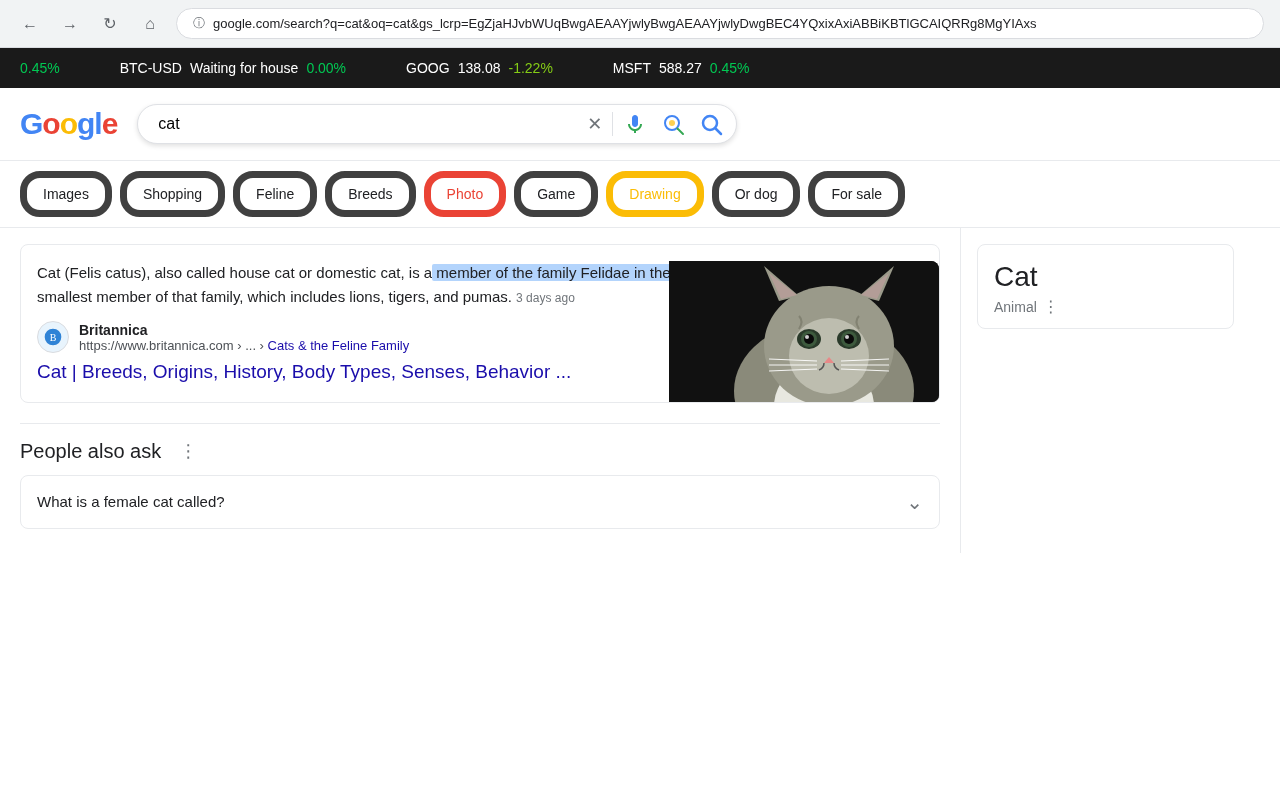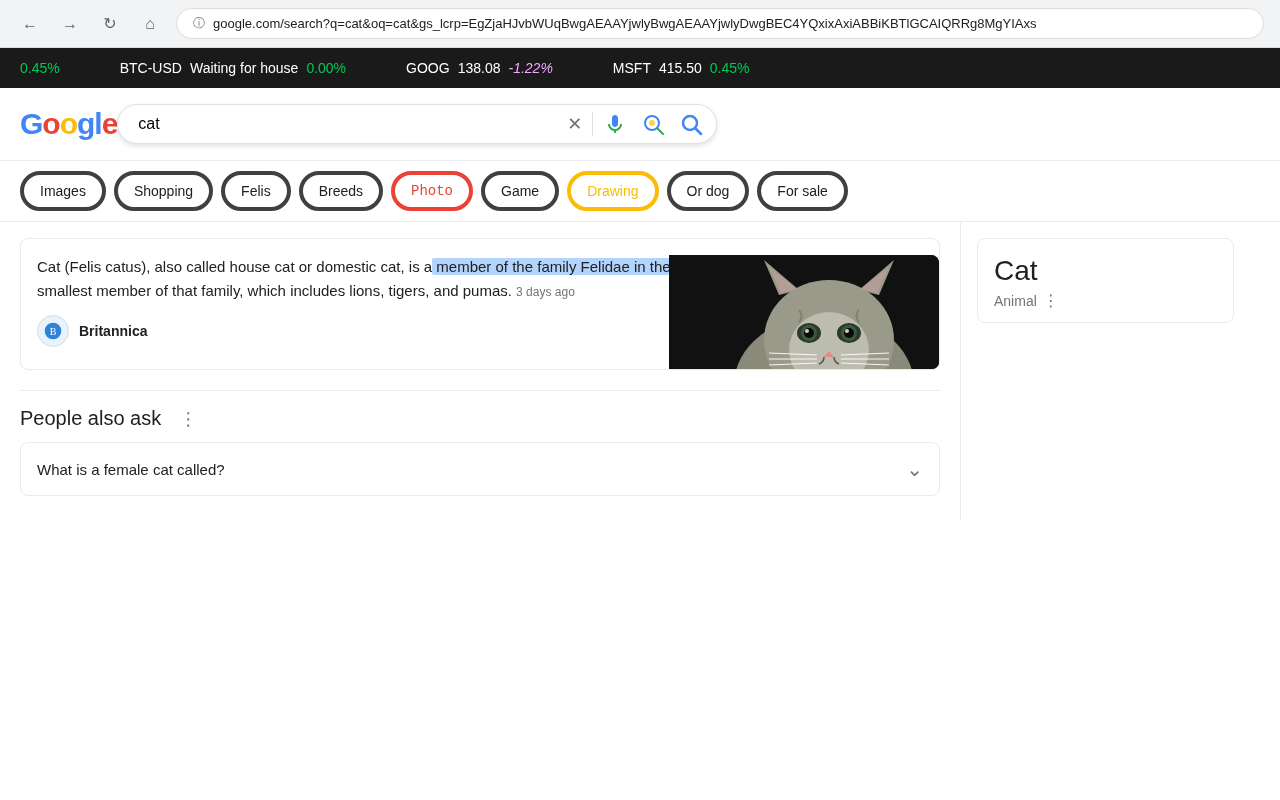--- a/index.html
+++ b/index.html
@@ -12,21 +12,21 @@
       font-size: 14px;
       height: 40px;
       display: flex;
       align-items: center;
       padding: 0 20px;
       gap: 60px;
       overflow: hidden;
     }
     .ticker-item { display: flex; align-items: center; gap: 8px; white-space: nowrap; }
     .ticker-up { color: #00c853; }
-    .ticker-down { color: #f0abfc; font-style: italic; }
+    .ticker-down { color: #84cc16; }
 
     
     .browser-chrome {
       background: #f1f3f4;
       border-bottom: 1px solid #dadce0;
       padding: 8px 16px;
       display: flex;
       align-items: center;
       gap: 12px;
     }
@@ -52,20 +52,21 @@
       align-items: center;
       gap: 8px;
     }
     .address-bar-text { flex: 1; font-size: 13px; color: #202124; overflow: hidden; text-overflow: ellipsis; white-space: nowrap; }
 
     
     .google-header {
       display: flex;
       align-items: center;
       padding: 16px 20px;
+      gap: 20px;
       border-bottom: 1px solid #e8eaed;
     }
     .google-logo {
       font-size: 30px;
       font-weight: bold;
       letter-spacing: -1px;
     }
     .logo-b { color: #4285f4; }
     .logo-r1 { color: #ea4335; }
     .logo-o1 { color: #fbbc05; }
@@ -111,28 +112,28 @@
     
     .filter-tabs {
       padding: 10px 20px;
       display: flex;
       gap: 8px;
       border-bottom: 1px solid #e8eaed;
     }
     .filter-tab {
       padding: 8px 16px;
       border-radius: 20px;
-      border: 4px solid #404040;
+      border: 7px solid #404040;
       background: #fff;
       font-size: 14px;
       cursor: pointer;
       color: #202124;
       white-space: nowrap;
     }
-    .filter-tab.photo { color: #ea4335; border-color: #ea4335; font-family: Liberation Mono, monospace; }
+    .filter-tab.photo { color: #ea4335; border-color: #ea4335; }
     .filter-tab.drawing { color: #fbbc05; border-color: #fbbc05; }
 
     
     .results-wrap {
       display: flex;
       padding: 0;
     }
     .results-main {
       flex: 1;
       max-width: 960px;
@@ -344,21 +345,21 @@
     <span>Waiting for house</span>
     <span class="ticker-up">0.00%</span>
   </span>
   <span class="ticker-item">
     <span>GOOG</span>
     <span>138.08</span>
     <span class="ticker-down">-1.22%</span>
   </span>
   <span class="ticker-item">
     <span>MSFT</span>
-    <span>415.50</span>
+    <span>588.27</span>
     <span class="ticker-up">0.45%</span>
   </span>
 </div>
 
 <div class="google-header">
   <div class="google-logo">
     <span class="logo-b">G</span><span class="logo-r1">o</span><span class="logo-o1">o</span><span class="logo-b">g</span><span class="logo-g">l</span><span class="logo-l">e</span>
   </div>
   <div class="search-box-wrap">
     <input class="search-box" type="text" value="cat" style="">
@@ -387,21 +388,21 @@
           <line x1="16.5" y1="16.5" x2="22" y2="22" stroke="#4285f4" stroke-width="2.5" stroke-linecap="round"></line>
         </svg>
       </button>
     </div>
   </div>
 </div>
 
 <div class="filter-tabs">
   <button class="filter-tab">Images</button>
   <button class="filter-tab">Shopping</button>
-  <button class="filter-tab">Felis</button>
+  <button class="filter-tab">Feline</button>
   <button class="filter-tab">Breeds</button>
   <button class="filter-tab photo">Photo</button>
   <button class="filter-tab">Game</button>
   <button class="filter-tab drawing">Drawing</button>
   <button class="filter-tab">Or dog</button>
   <button class="filter-tab">For sale</button>
 </div>
 
 <div class="results-wrap">
   <div class="results-main">
@@ -418,25 +419,29 @@
           
           <div class="source-row">
             <div class="source-favicon">
               <svg width="20" height="20" viewBox="0 0 24 24">
                 <circle cx="12" cy="12" r="10" fill="#0066cc" opacity="0.8"></circle>
                 <text x="12" y="17" text-anchor="middle" font-size="12" fill="white" font-family="serif">B</text>
               </svg>
             </div>
             <div class="source-info">
               <div class="source-name">Britannica</div>
+              <div class="source-url">
+                <span>https://www.britannica.com › ... › <span class="source-breadcrumb">Cats &amp; the Feline Family</span></span>
+              </div>
             </div>
             <button class="source-more-btn">⋮</button>
           </div>
 
           
+          <a href="#" class="result-link">Cat | Breeds, Origins, History, Body Types, Senses, Behavior ...</a>
         </div>
 
         <div class="featured-image">
           <div class="cat-image-placeholder">
             <svg class="cat-svg" viewBox="0 0 270 185" xmlns="http://www.w3.org/2000/svg">
 
               <rect width="270" height="185" fill="#111"></rect>
 
               <ellipse cx="155" cy="130" rx="90" ry="70" fill="#8a8a7a"></ellipse>
 

